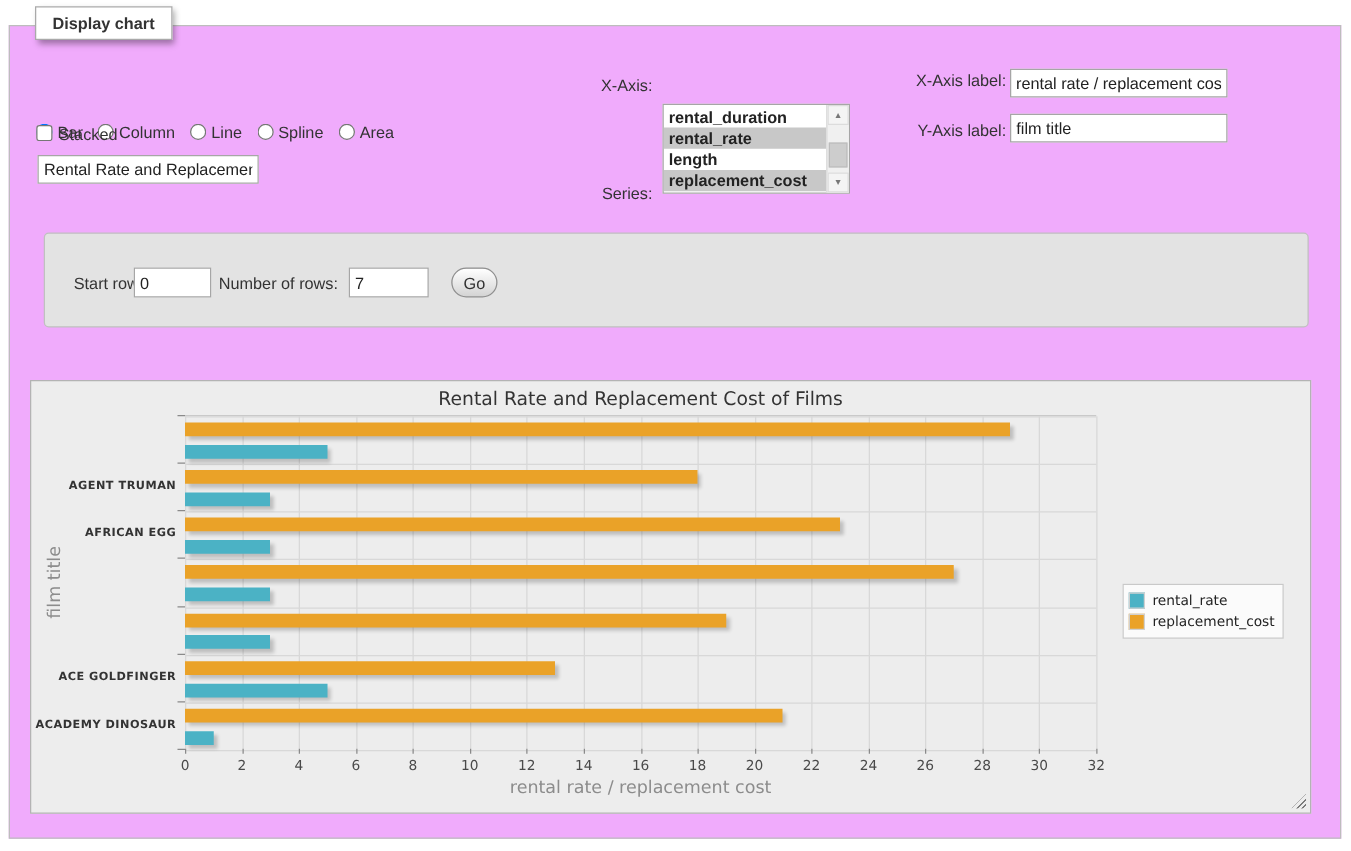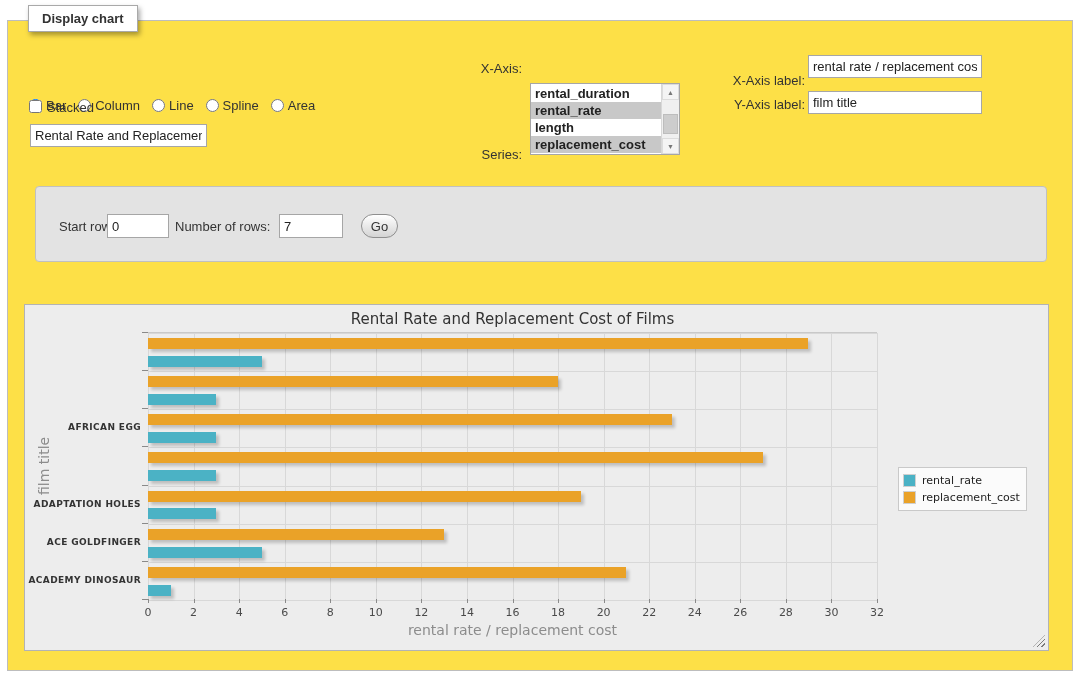--- a/index.html
+++ b/index.html
@@ -1,39 +1,39 @@
 <!DOCTYPE html>
 <html><head>
 <meta charset="utf-8">
 <style>
   * { box-sizing: border-box; margin: 0; padding: 0; }
   html,body { width:1081px; height:681px; background:#fff; overflow:hidden;
     font-family:"Liberation Sans", sans-serif; font-size:13px; color:#333; }
 
   
   .outer { position:absolute; left:7px; top:20px; width:1066px; height:651px;
-    border:1px solid #bdbdbd; background:#fde047; }
+    border:1px solid #bdbdbd; background:#f0abfc; }
   .legend-box { position:absolute; left:20px; top:-16px; background:#fff;
     border:1px solid #a9a9a9; box-shadow:2px 3px 5px rgba(0,0,0,.35);
     padding:5px 13px; font-weight:bold; font-size:13px; color:#333; z-index:5; }
 
   
   .radio-row { position:absolute; left:21px; top:33px; display:flex; gap:12px; align-items:center; }
   .radio-item { display:flex; align-items:center; cursor:default;margin-top:44px; }
   .radio-item input { margin:0 4px 0 0; }
   .stacked-row { position:absolute; left:21px; top:79px; display:flex; align-items:flex-start; }
   .stacked-row input { margin:0 5px 0 0; }
   input[type=text] { border:1px solid #a6a6a6; background:#fff; color:#222;
     font-family:"Liberation Sans", sans-serif; font-size:13px; padding:0 4px; }
   .title-input { position:absolute; left:22px; top:103px; width:177px; height:23px; }
 
   .lbl-right { position:absolute; text-align:right; color:#333; }
   .lbl-xaxis { left:400px; top:40px; width:114px; }
   .lbl-series { left:400px; top:126px; width:114px; }
-  .lbl-xaxislabel { left:680px; top:52px; width:117px; }
+  .lbl-xaxislabel { left:680px; top:36px; width:117px; }
   .lbl-yaxislabel { left:680px; top:76px; width:117px; }
 
   .select-wrap { position:absolute; left:522px; top:35px; width:154px; height:24px;
     border:1px solid #a6a6a6; background:#fff; }
   .select-wrap .sel-text { position:absolute; left:6px; top:4px; color:#222; }
   .select-wrap .sel-arrow { position:absolute; right:7px; top:6px; font-size:9px; color:#222; }
 
   .series-list { position:absolute; left:522px; top:62px; width:150px; height:72px;
     border:1px solid #a6a6a6; background:#fff; display:flex; }
   .series-items { flex:1; overflow:hidden; padding-top:1px; }
@@ -254,18 +254,18 @@
       <div class="xtick-mark" style="left: 852px;"></div>
       <div class="xtick-label" style="left: 852px;">32</div>
       <div class="ytick-mark" style="top: 27px;"></div>
       <div class="ytick-mark" style="top: 65px;"></div>
       <div class="ytick-mark" style="top: 103px;"></div>
       <div class="ytick-mark" style="top: 141px;"></div>
       <div class="ytick-mark" style="top: 180px;"></div>
       <div class="ytick-mark" style="top: 218px;"></div>
       <div class="ytick-mark" style="top: 256px;"></div>
       <div class="ytick-mark" style="top: 294px;"></div>
+      <div class="cat-label" style="top: 65.1429px; height: 38.1429px; line-height: 38.1429px;">AGENT TRUMAN</div>
       <div class="cat-label" style="top: 103.286px; height: 38.1429px; line-height: 38.1429px;">AFRICAN EGG</div>
-      <div class="cat-label" style="top: 179.571px; height: 38.1429px; line-height: 38.1429px;">ADAPTATION HOLES</div>
       <div class="cat-label" style="top: 217.714px; height: 38.1429px; line-height: 38.1429px;">ACE GOLDFINGER</div>
       <div class="cat-label" style="top: 255.857px; height: 38.1429px; line-height: 38.1429px;">ACADEMY DINOSAUR</div>
     </div>
 </div>
 
 </body></html>

